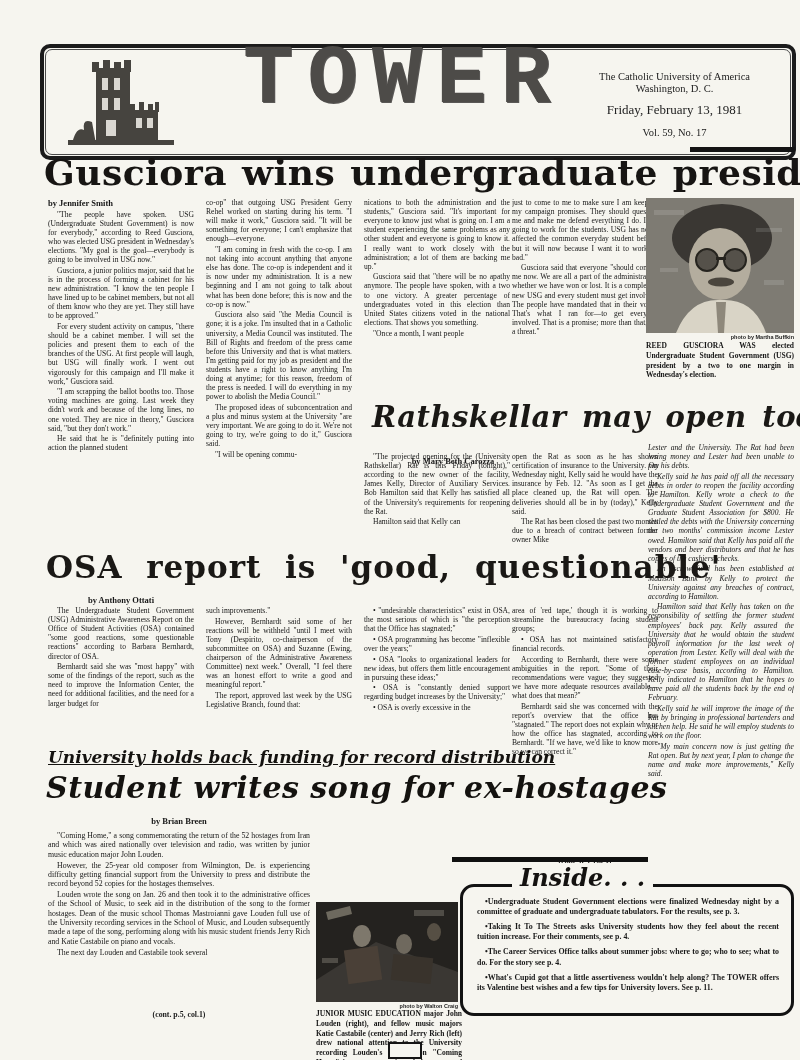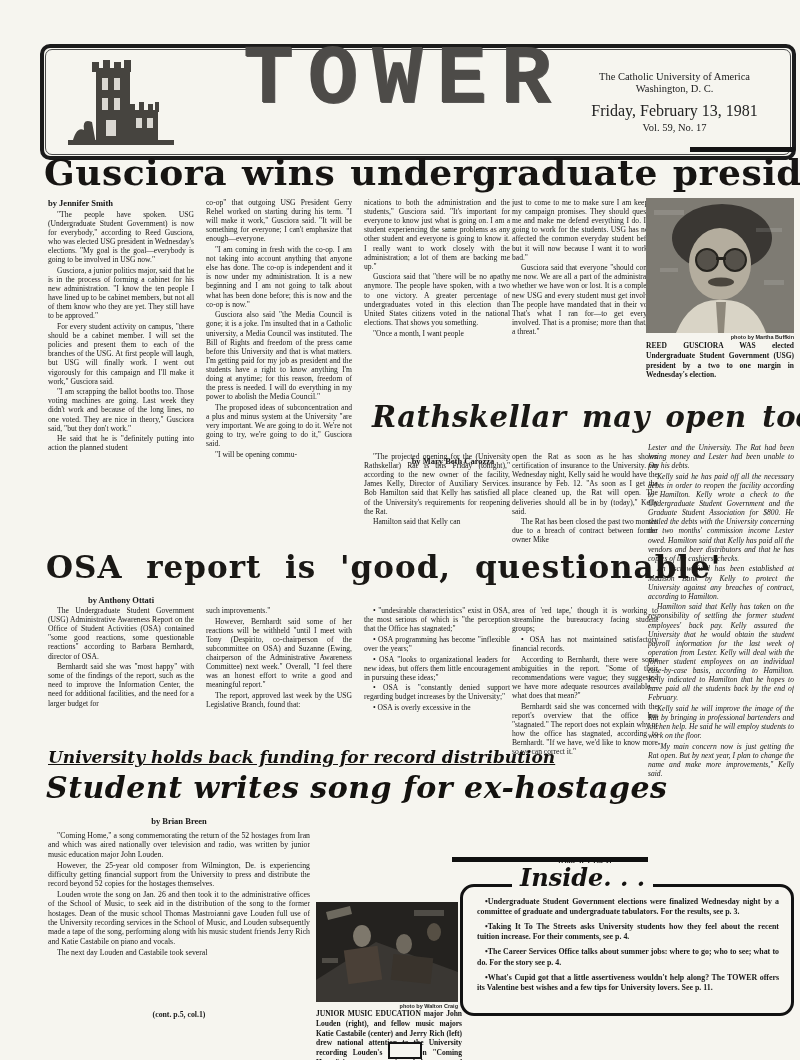--- a/index.html
+++ b/index.html
@@ -10,21 +10,21 @@
             border:4px solid #1b1b1b;border-radius:10px;background:#f6f5ef;}
   .masthead:after{content:"";position:absolute;inset:1px;border:1px solid #4a4a4a;border-radius:7px;pointer-events:none;}
   .tower-logo{position:absolute;left:18px;top:4px;}
   .tower-title{position:absolute;left:150px;top:-16px;width:420px;text-align:center;
                font-family:Liberation Mono, monospace;font-weight:bold;font-size:84px;
                color:#4d4b48;letter-spacing:14px;text-shadow:1px 1px 0 #5a5856;}
   .mast-info{position:absolute;right:10px;top:22px;width:215px;text-align:center;
              font-family:"Liberation Serif",serif;color:#222;}
   .mast-info .l1{font-size:10.5px;line-height:1.25;}
   .mast-info .l2{font-size:10.5px;margin-bottom:8px;}
-  .mast-info .l3{font-size:16px;margin-bottom:2px;}
+  .mast-info .l3{font-size:13px;margin-bottom:9px;}
   .mast-info .l4{font-size:10.5px;}
   
   .h-main{position:absolute;left:44px;top:151px;width:752px;
           font-family:"DejaVu Serif",serif;font-weight:bold;font-size:36px;
           letter-spacing:.5px;word-spacing:2px;color:#171513;white-space:nowrap;}
   .h-rat{position:absolute;left:372px;top:400px;width:424px;
          font-family:"DejaVu Serif",serif;font-style:italic;font-weight:bold;
          font-size:29px;letter-spacing:.5px;word-spacing:5px;color:#1a1815;white-space:nowrap;}
   .h-osa{position:absolute;left:46px;top:549px;width:596px;
          font-family:"DejaVu Serif",serif;font-weight:bold;font-size:31px;

